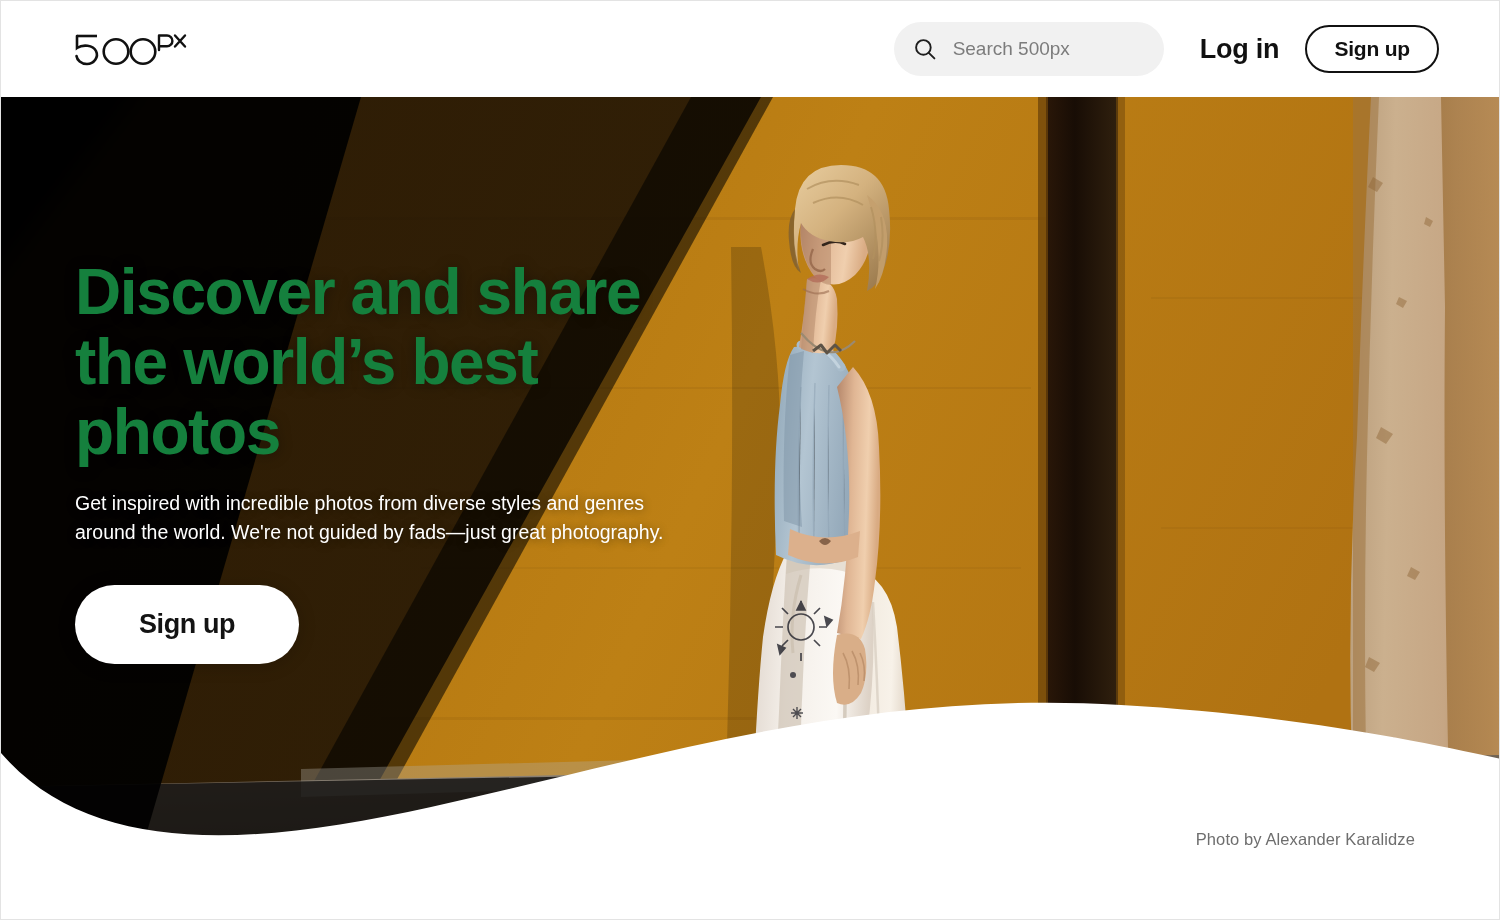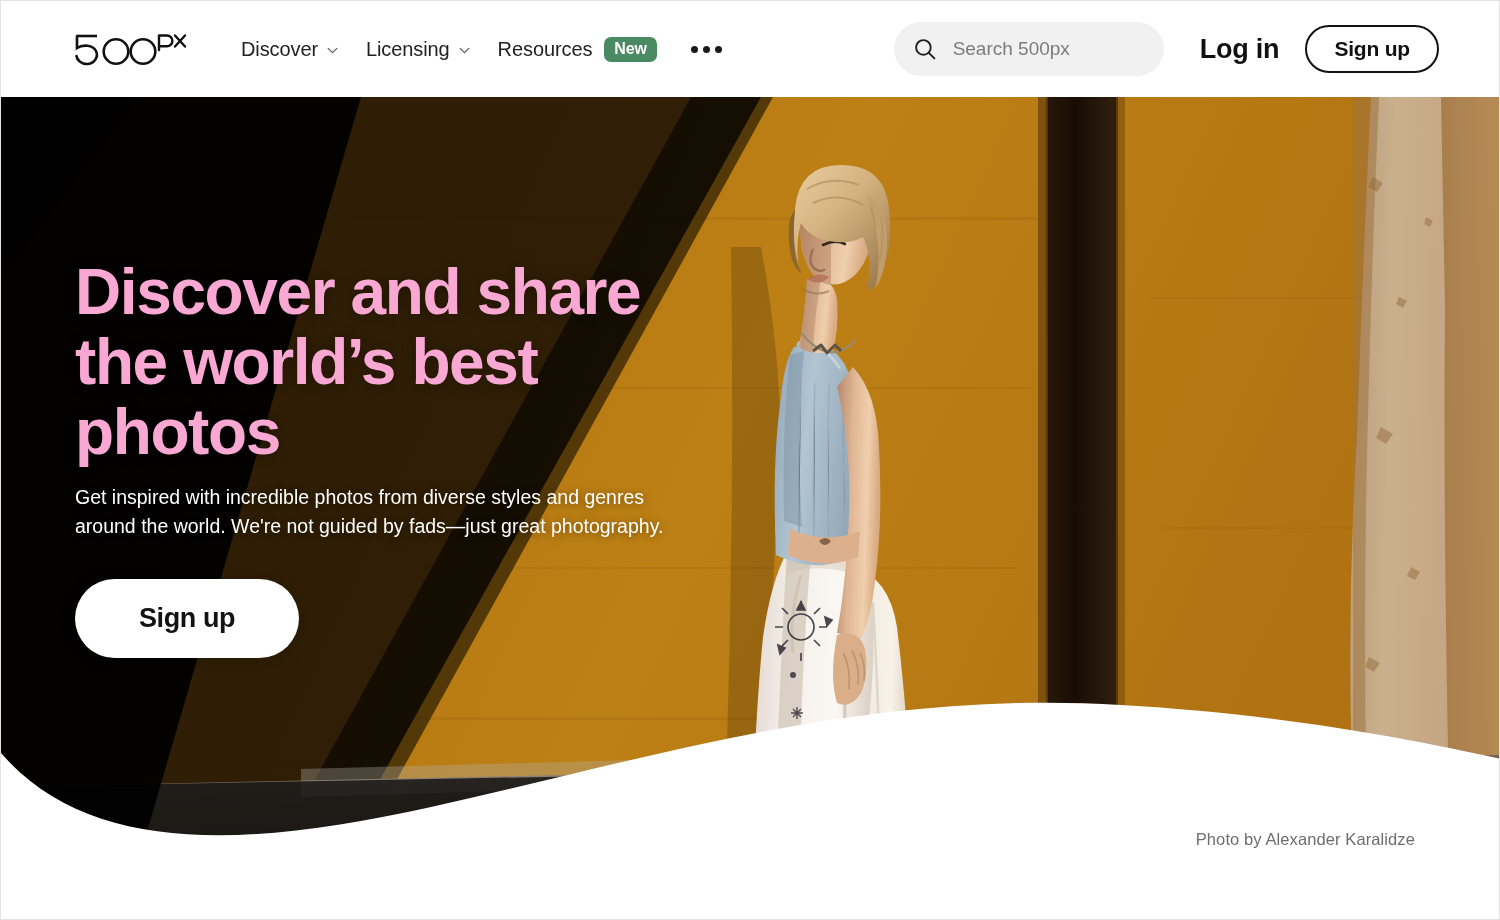--- a/index.html
+++ b/index.html
@@ -118,27 +118,27 @@
 
   .hero-content {
     position:absolute;
     top:160px; left:74px;
     z-index:10; width:700px;
   }
   .hero-title {
     font-size:64px;
     font-weight:bold;
     line-height:70px;
-    color:#f9a8d4;
+    color:#15803d;
     letter-spacing:-1.4px;
     white-space:pre-line;
     text-shadow:0 1px 14px rgba(0,0,0,0.35);
   }
   .hero-sub {
-    margin-top:16px;
+    margin-top:22px;
     font-size:19.5px;
     line-height:29px;
     color:#ffffff;
     white-space:pre-line;
     text-shadow:0 1px 10px rgba(0,0,0,0.45);
   }
   .hero-cta {
     margin-top:38px;
     display:inline-block;
     background:#ffffff;
@@ -182,47 +182,20 @@
       <svg width="112" height="34" viewBox="0 0 112 34">
         <path d="M2 4 H22" stroke="#111" stroke-width="2.6" fill="none" stroke-linecap="butt"></path>
         <path d="M2 4 V16 C8 12 18 13 21 19 C24 25 19 32 12 32 C6 32 2 28 1.5 24" stroke="#111" stroke-width="2.6" fill="none" stroke-linecap="round"></path>
         <circle cx="41" cy="19.5" r="12.3" stroke="#111" stroke-width="2.6" fill="none"></circle>
         <circle cx="68" cy="19.5" r="12.3" stroke="#111" stroke-width="2.6" fill="none"></circle>
         <path d="M84 18 V3.5 M84 3.5 H92 A5.4 5.4 0 0 1 92 14.3 H84" stroke="#111" stroke-width="2.4" fill="none" stroke-linecap="round" stroke-linejoin="round"></path>
         <path d="M100 3.5 L110 14.5 M110 3.5 L100 14.5" stroke="#111" stroke-width="2.4" fill="none" stroke-linecap="round"></path>
       </svg>
     </div>
 
-    <div class="nav">
-
-      <div class="nav-item">
-        <span>Discover</span>
-        <svg class="caret" viewBox="0 0 12 8">
-          <path d="M1 1.5 L6 6.5 L11 1.5" stroke="#5a5a5a" stroke-width="1.4" fill="none" stroke-linecap="round" stroke-linejoin="round"></path>
-        </svg>
-      </div>
-
-      <div class="nav-item">
-        <span>Licensing</span>
-        <svg class="caret" viewBox="0 0 12 8">
-          <path d="M1 1.5 L6 6.5 L11 1.5" stroke="#5a5a5a" stroke-width="1.4" fill="none" stroke-linecap="round" stroke-linejoin="round"></path>
-        </svg>
-      </div>
-
-      <div class="nav-item">
-        <span>Resources</span>
-        <span class="badge-new">New</span>
-      </div>
-
-      <div class="nav-more">
-        <span></span>
-        <span></span>
-        <span></span>
-      </div>
-    </div>
 
     <div class="search-wrap">
       <svg width="22" height="22" viewBox="0 0 22 22">
         <circle cx="9.4" cy="9.4" r="7.3" stroke="#1e1e1e" stroke-width="1.9" fill="none"></circle>
         <path d="M14.8 14.8 L20.4 20.4" stroke="#1e1e1e" stroke-width="1.9" stroke-linecap="round"></path>
       </svg>
       <input class="search-input" type="text" placeholder="Search 500px" style="">
     </div>
 
     <div class="auth">

